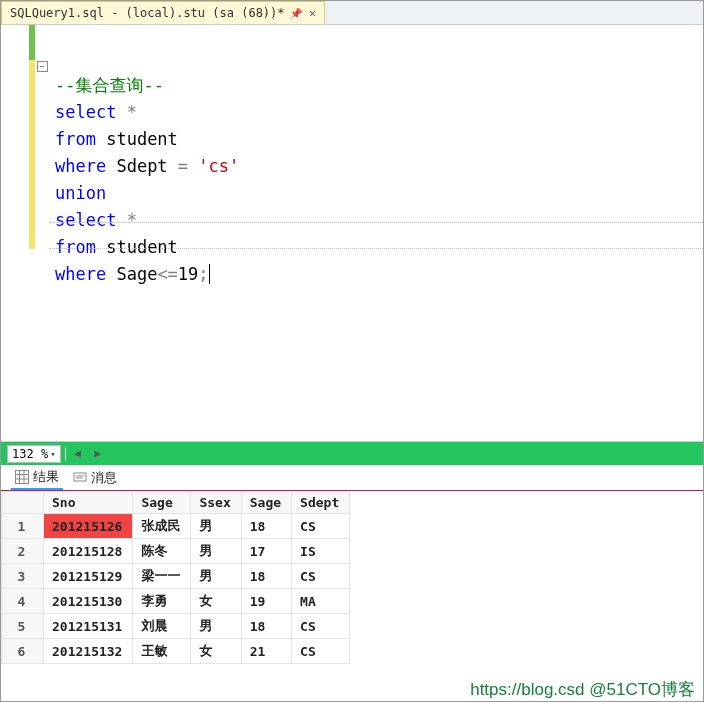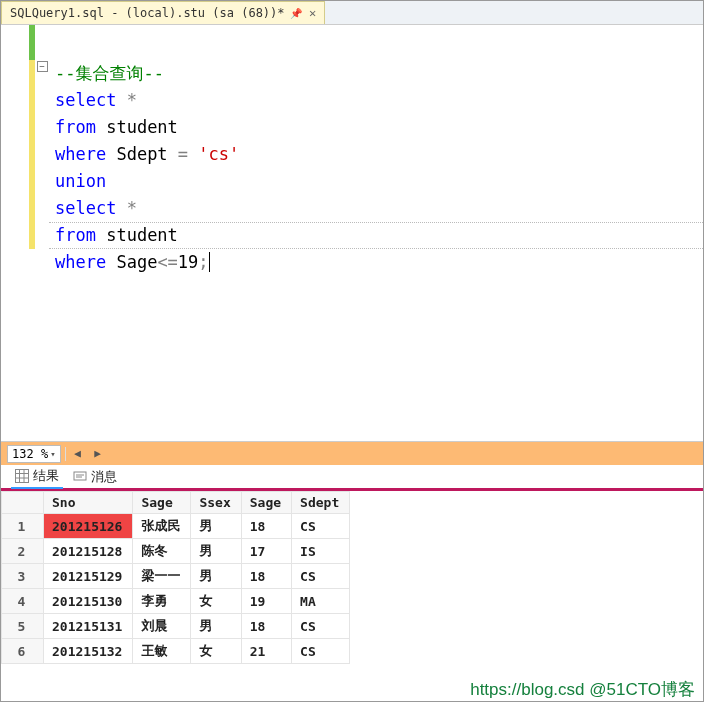--- a/index.html
+++ b/index.html
@@ -10,38 +10,38 @@
   .tab .pin { color: #666; font-size: 10px; }
   .tab .close { color: #666; cursor: pointer; }
   
   .editor-area { flex: 1; display: flex; overflow: hidden; background: #fff; position: relative; }
   .gutter { width: 48px; background: #fff; border-right: none; flex-shrink: 0; }
   .outline-col { width: 14px; padding-top: 36px; display: flex; flex-direction: column; align-items: center; }
   .collapse-box { width: 11px; height: 11px; border: 1px solid #888; color: #555; font-size: 9px; line-height: 9px; text-align: center; background: #fff; cursor: pointer; }
   .modbar { width: 6px; display: flex; flex-direction: column; }
   .mod-y { background: #f5e36b; flex: 0 0 auto; }
   .mod-g { background: #6cc24a; flex: 0 0 auto; }
-  .code { font-family: Consolas, monospace; font-size: 17px; line-height: 27px; padding: 8px 0 0 6px; white-space: pre; color: #000; flex: 1; position: relative; }
+  .code { font-family: Consolas, monospace; font-size: 17px; line-height: 27px; padding: 20px 0 0 6px; white-space: pre; color: #000; flex: 1; position: relative; }
   .cm { color: #008000; }
   .kw { color: #0000ff; }
   .op { color: #808080; }
   .str { color: #cb0000; }
   .num { color: #000; }
   .id { color: #000; }
   .caret-line { position: absolute; left: 0; right: 0; height: 27px; border-top: 1px dotted #bbb; border-bottom: 1px dotted #bbb; pointer-events: none; }
   .cursor { border-left: 1px solid #000; animation: blink 1s step-end infinite; }
   @keyframes blink { 50% { opacity: 0; } }
   
-  .zoom-bar { background: #fdba74; border-top: 1px solid #ccc; height: 24px; display: flex; align-items: center; padding: 7px 6px; gap: 4px; }
+  .zoom-bar { background: #22c55e; border-top: 1px solid #ccc; height: 24px; display: flex; align-items: center; padding: 7px 6px; gap: 4px; }
   .zoom-combo { border: 1px solid #bbb; background: #fff; padding: 1px 4px; font-size: 12px; display: flex; align-items: center; gap: 2px; }
   .zoom-combo .chev { font-size: 9px; color: #555; }
   .mini-sep { width:1px; height:14px; background:#fff; border-right:1px solid #ddd; }
   .mini-icon { width: 16px; height: 16px; display: inline-flex; align-items: center; justify-content: center; color: #555; font-size: 11px; }
   
-  .tabs2 { display: flex; align-items: center; border-bottom: 3px solid #be185d; height: 26px; padding-left: 10px; gap: 6px; background:#fff; }
+  .tabs2 { display: flex; align-items: center; border-bottom: 1px solid #be185d; height: 26px; padding-left: 10px; gap: 6px; background:#fff; }
   .tab2 { display: flex; align-items: center; gap: 4px; padding: 2px 4px; font-size: 13px; color: #222; }
   .tab2.active { border-bottom: 2px solid #3399ff; }
   .tab2 .ico { width: 14px; height: 14px; }
   
   .grid-wrap { flex: 0 0 auto; overflow: auto; background:#fff; }
   table.results { border-collapse: collapse; font-family: "SimSun", Consolas, monospace; font-size: 13px; }
   table.results th, table.results td { border: 1px solid #e4e4e4; padding: 3px 10px 3px 8px; text-align: left; font-weight: bold; color: #222; height: 22px; }
   table.results th { background: #f7f7f7; }
   table.results .rownum { background: #f7f7f7; color: #555; text-align: center; width: 42px; }
   table.results td.selcell { border: 1px dotted #000; background: #ef4444; }

